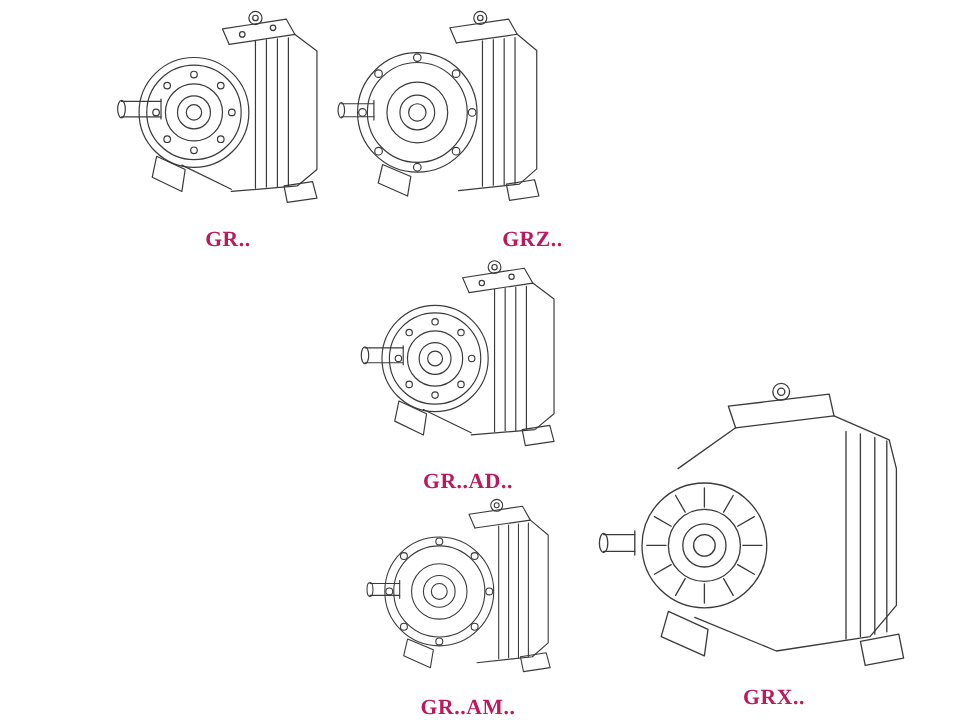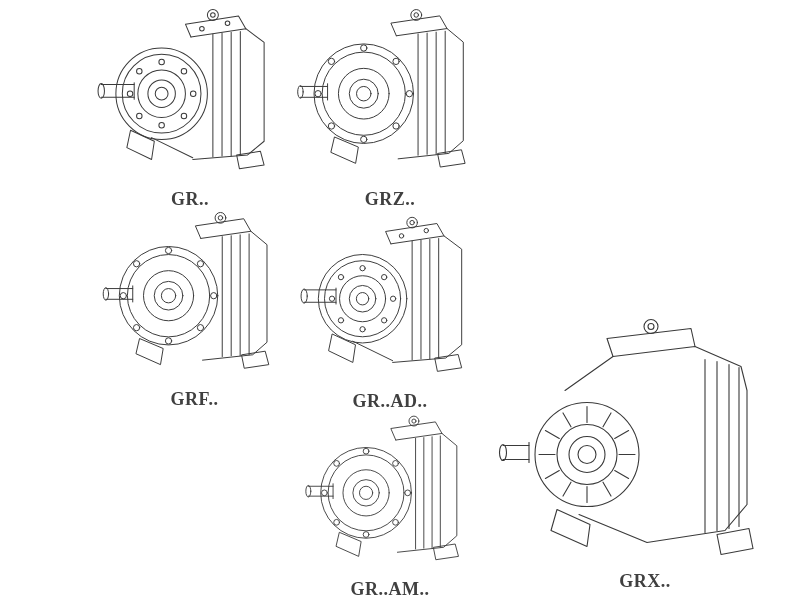--- a/index.html
+++ b/index.html
@@ -2,21 +2,21 @@
 <html><head>
 <meta charset="utf-8">
 <style>
   html,body{margin:0;padding:0;background:#ffffff;}
   #page{position:relative;width:800px;height:600px;background:#ffffff;overflow:hidden;
         font-family:"Liberation Serif", serif;}
   .cell{position:absolute;display:flex;flex-direction:column;align-items:center;justify-content:flex-end;}
   .drawing{flex:1 1 auto;width:100%;height:100%;}
   .drawing *{vector-effect:non-scaling-stroke;}
   .line{stroke:#3a3a3a;fill:none;stroke-width:1.1;stroke-linejoin:round;stroke-linecap:round;}
-  .label{flex:0 0 auto;font-weight:bold;font-size:18px;color:#404040;letter-spacing:.5px;
+  .label{flex:0 0 auto;font-weight:bold;font-size:18px;color:#be185d;letter-spacing:.5px;
          padding:2px 0 0 0;white-space:nowrap;}
   .hiddendefs{position:absolute;width:0;height:0;overflow:hidden;}
 </style>
 </head>
 <body>
 
 <svg class="hiddendefs" aria-hidden="true">
   <defs>
 
     <symbol id="sym-helical" viewBox="0 0 210 200">
@@ -132,34 +132,28 @@
 
 <div id="page">
 
   <div class="cell" style="left:90px;top:4px;width:200px;height:206px;">
     <svg class="drawing" viewBox="0 0 210 200">
         <use href="#sym-helical"></use>
       </svg>
     <div class="label">GR..</div>
   </div>
 
-  <div class="cell" style="left:295px;top:4px;width:190px;height:206px;">
+  <div class="cell" style="left:279px;top:4px;width:190px;height:206px;align-items:flex-end;">
     <svg class="drawing" viewBox="0 0 210 200">
         <use href="#sym-grf"></use>
       </svg>
     <div class="label">GRZ..</div>
   </div>
 
 
-  <div class="cell" style="left:92px;top:208px;width:205px;height:202px;">
-    <svg class="drawing" viewBox="0 0 210 200">
-        <use href="#sym-grf"></use>
-      </svg>
-    <div class="label">GRF..</div>
-  </div>
 
   <div class="cell ghost" style="left:290px;top:212px;width:200px;height:200px;">
     <svg class="drawing" viewBox="0 0 210 200">
         <use href="#sym-helical"></use>
       </svg>
     <div class="label">GR..AD..</div>
   </div>
 
 
   <div class="cell" style="left:495px;top:300px;width:300px;height:292px;">

